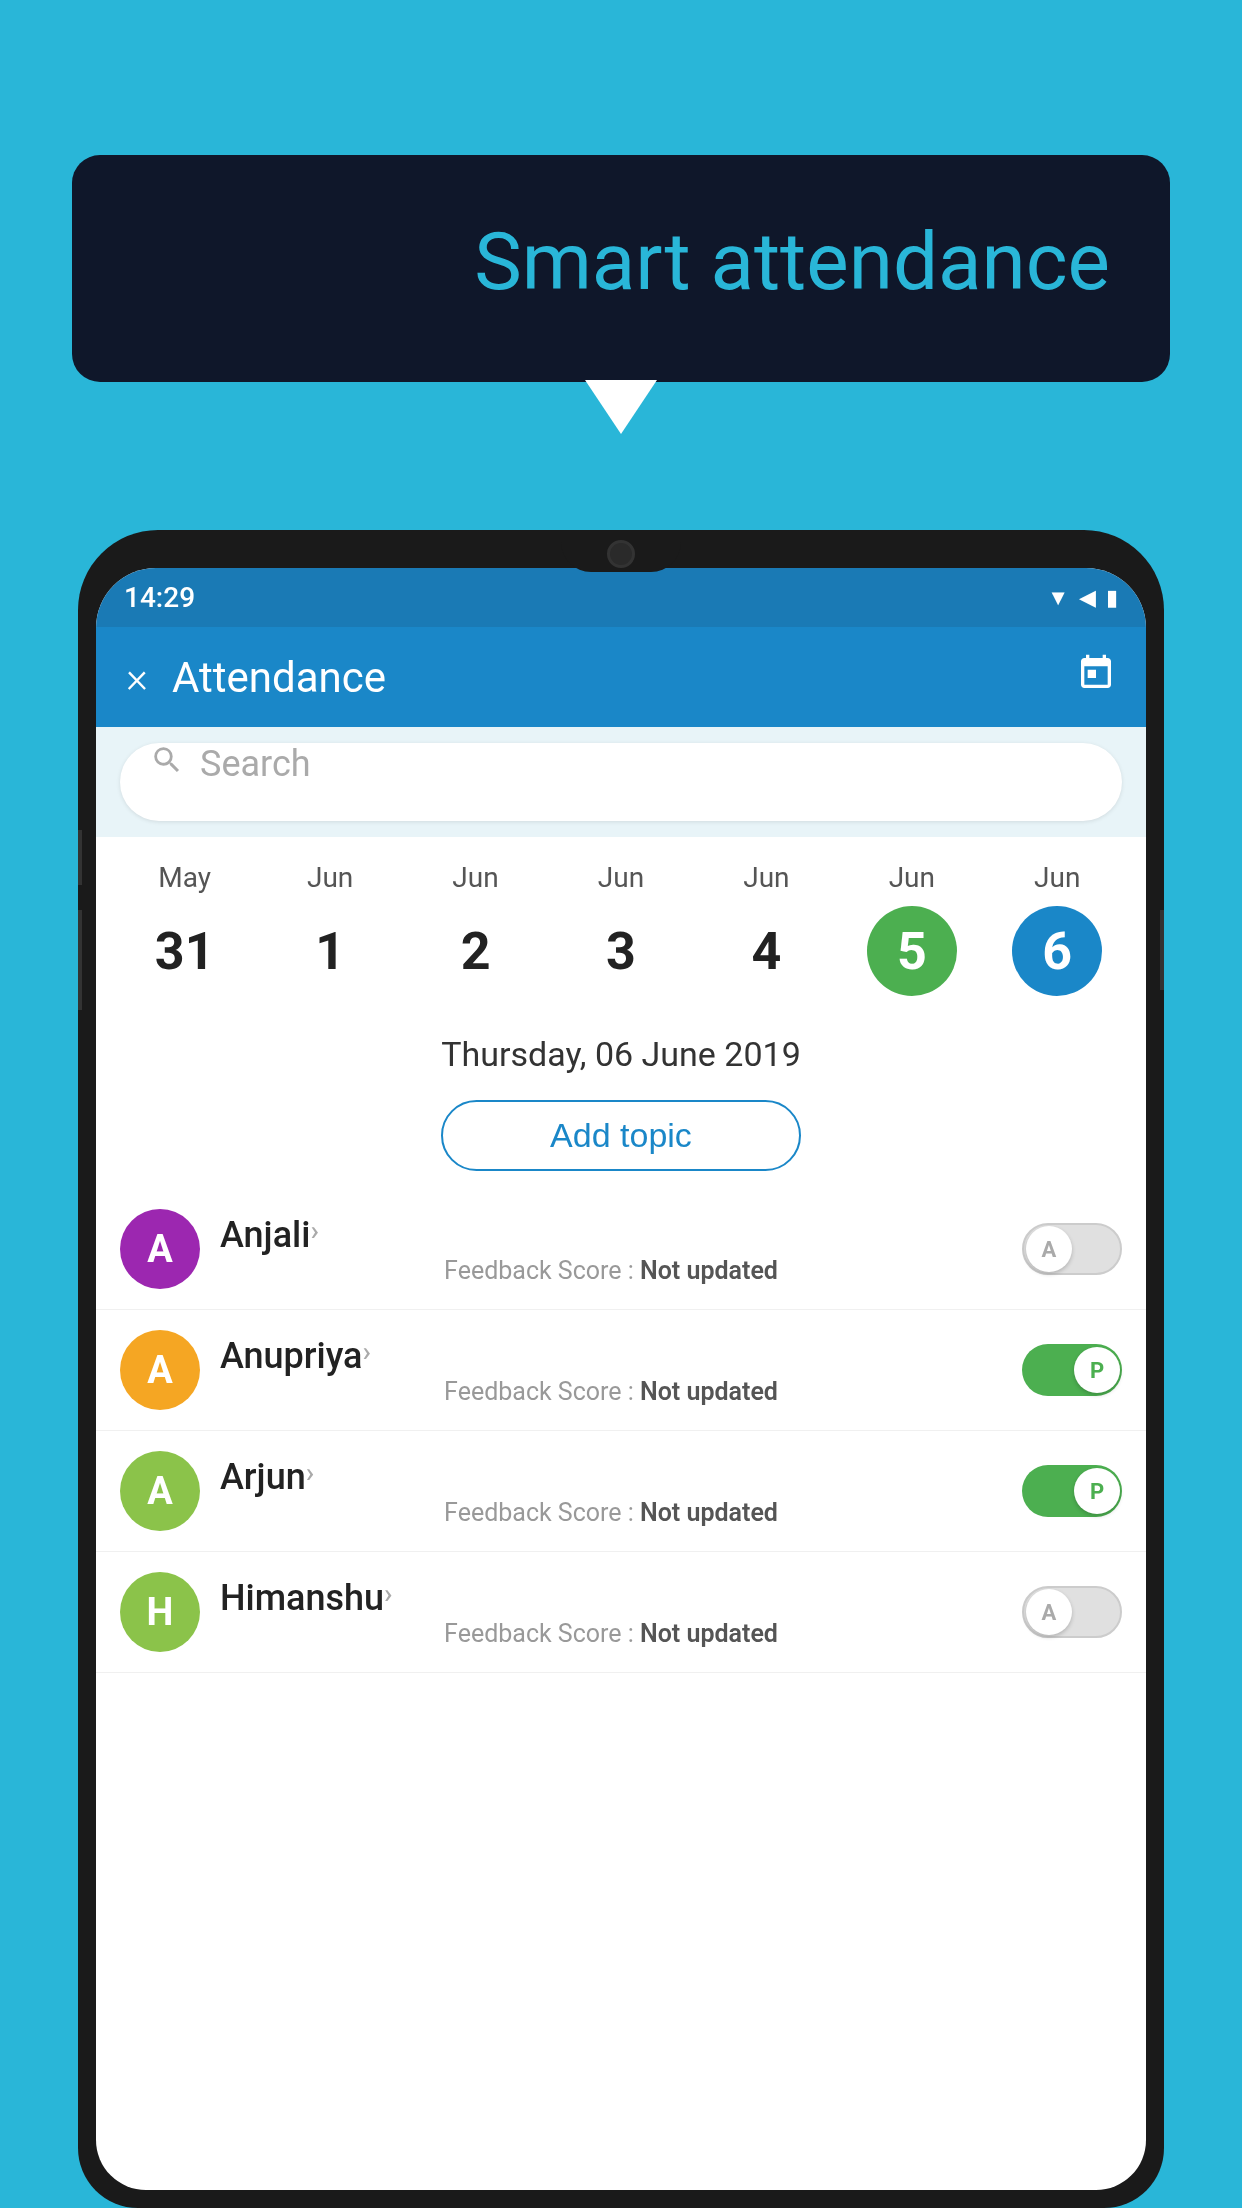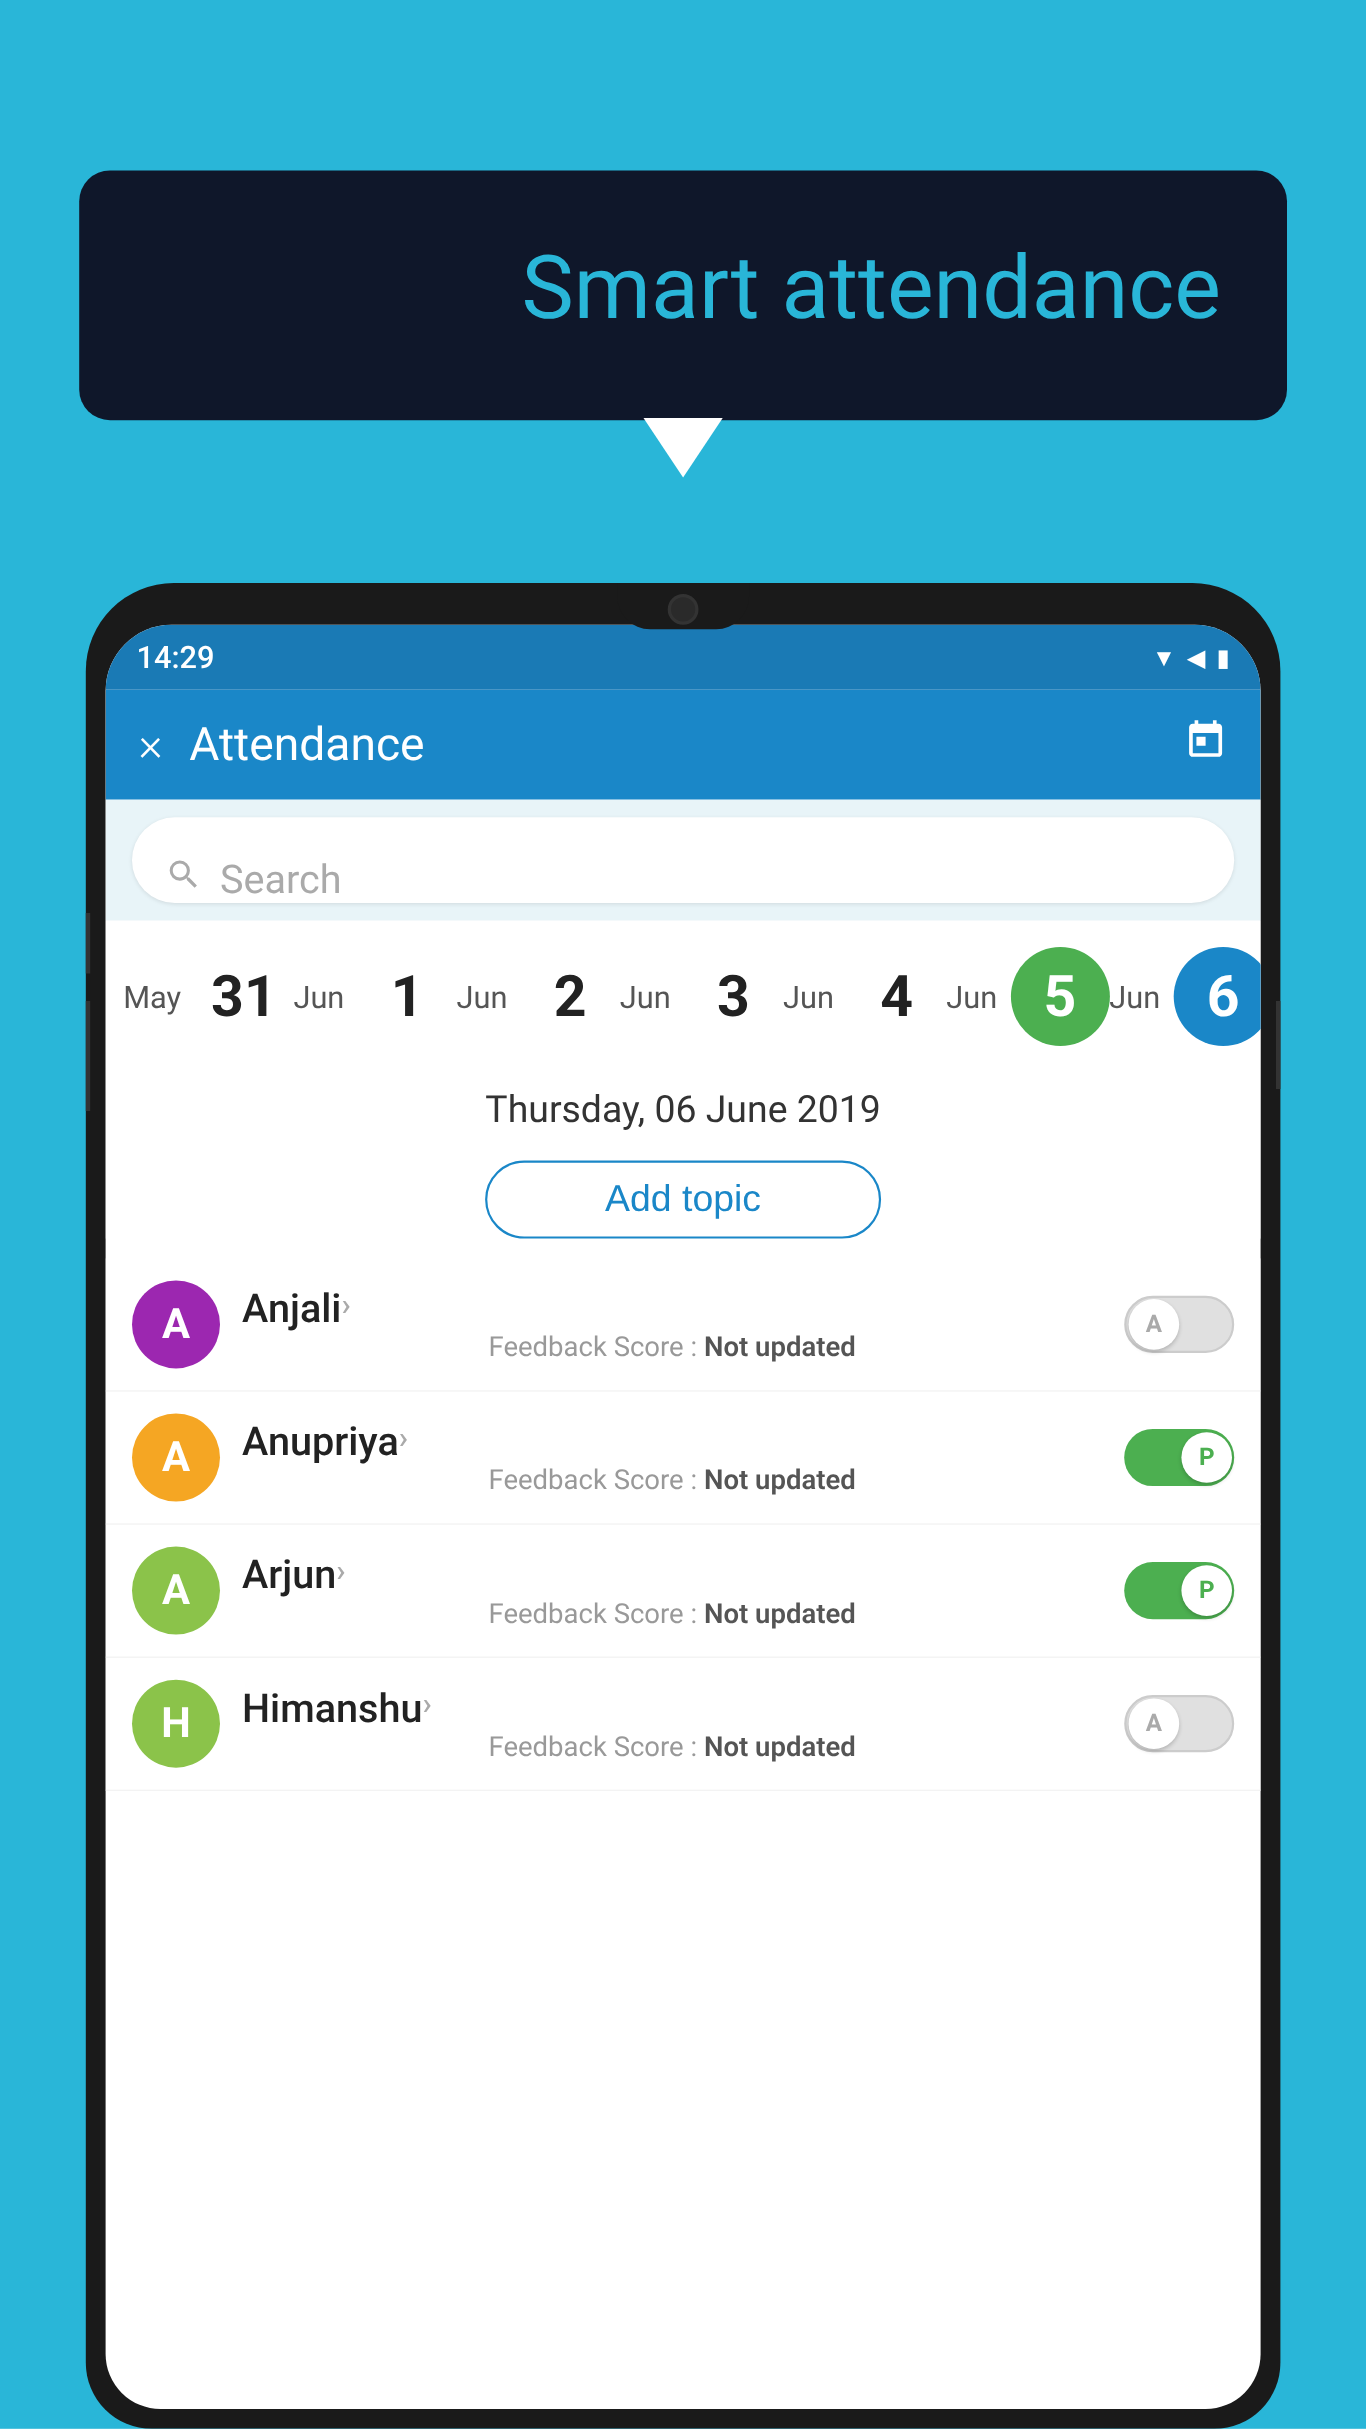--- a/index.html
+++ b/index.html
@@ -152,21 +152,21 @@
     
     .search-container {
       padding: 16px 24px;
       background: #e8f4f8;
     }
     .search-bar {
       background: white;
       border-radius: 40px;
       height: 78px;
       display: flex;
-      align-items: flex-end;
+      align-items: flex-start;
       padding: 0 30px;
       gap: 16px;
       box-shadow: 0 1px 4px rgba(0,0,0,0.1);
     }
     .search-icon {
       color: #aaa;
       font-size: 34px;
     }
     .search-text {
       font-size: 36px;
@@ -178,21 +178,21 @@
       padding: 24px 16px 20px;
       background: white;
     }
     .calendar-row {
       display: flex;
       justify-content: space-around;
       align-items: center;
     }
     .calendar-day {
       display: flex;
-      flex-direction: row;
+      flex-direction: column;
       align-items: center;
       gap: 12px;
       cursor: pointer;
     }
     .cal-month {
       font-size: 28px;
       color: #555;
       font-weight: 400;
     }
     .cal-date {

